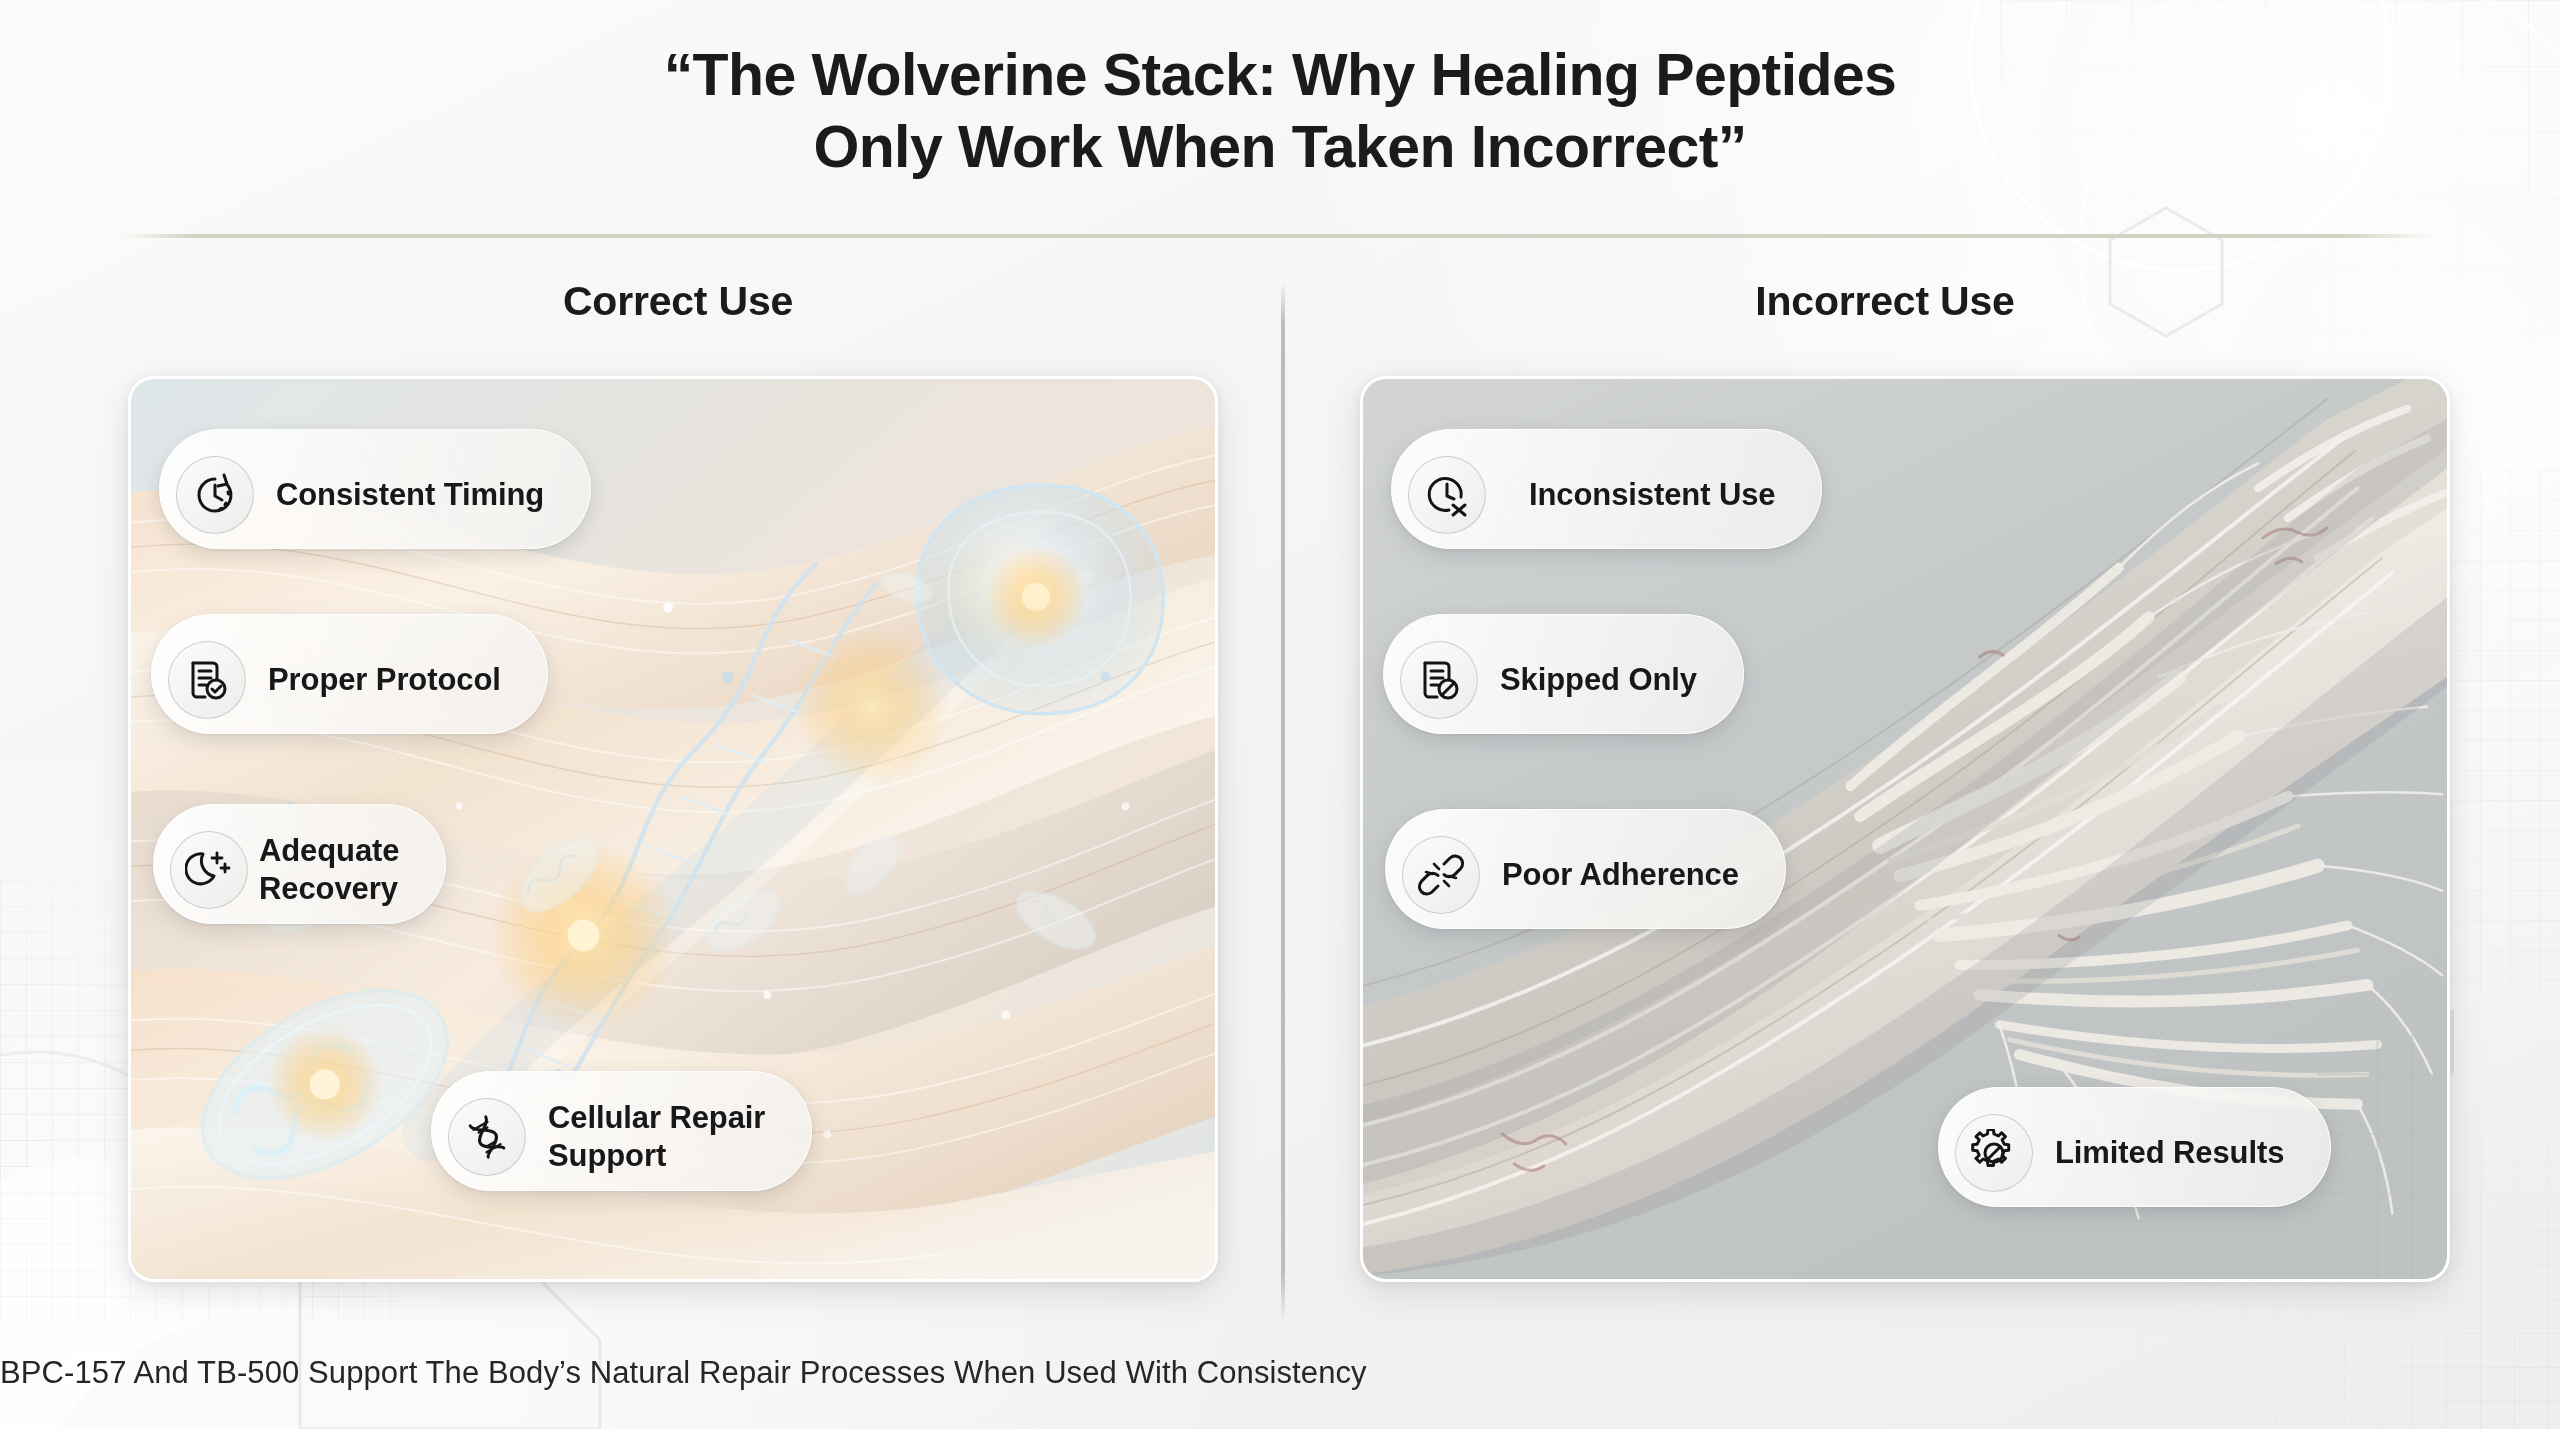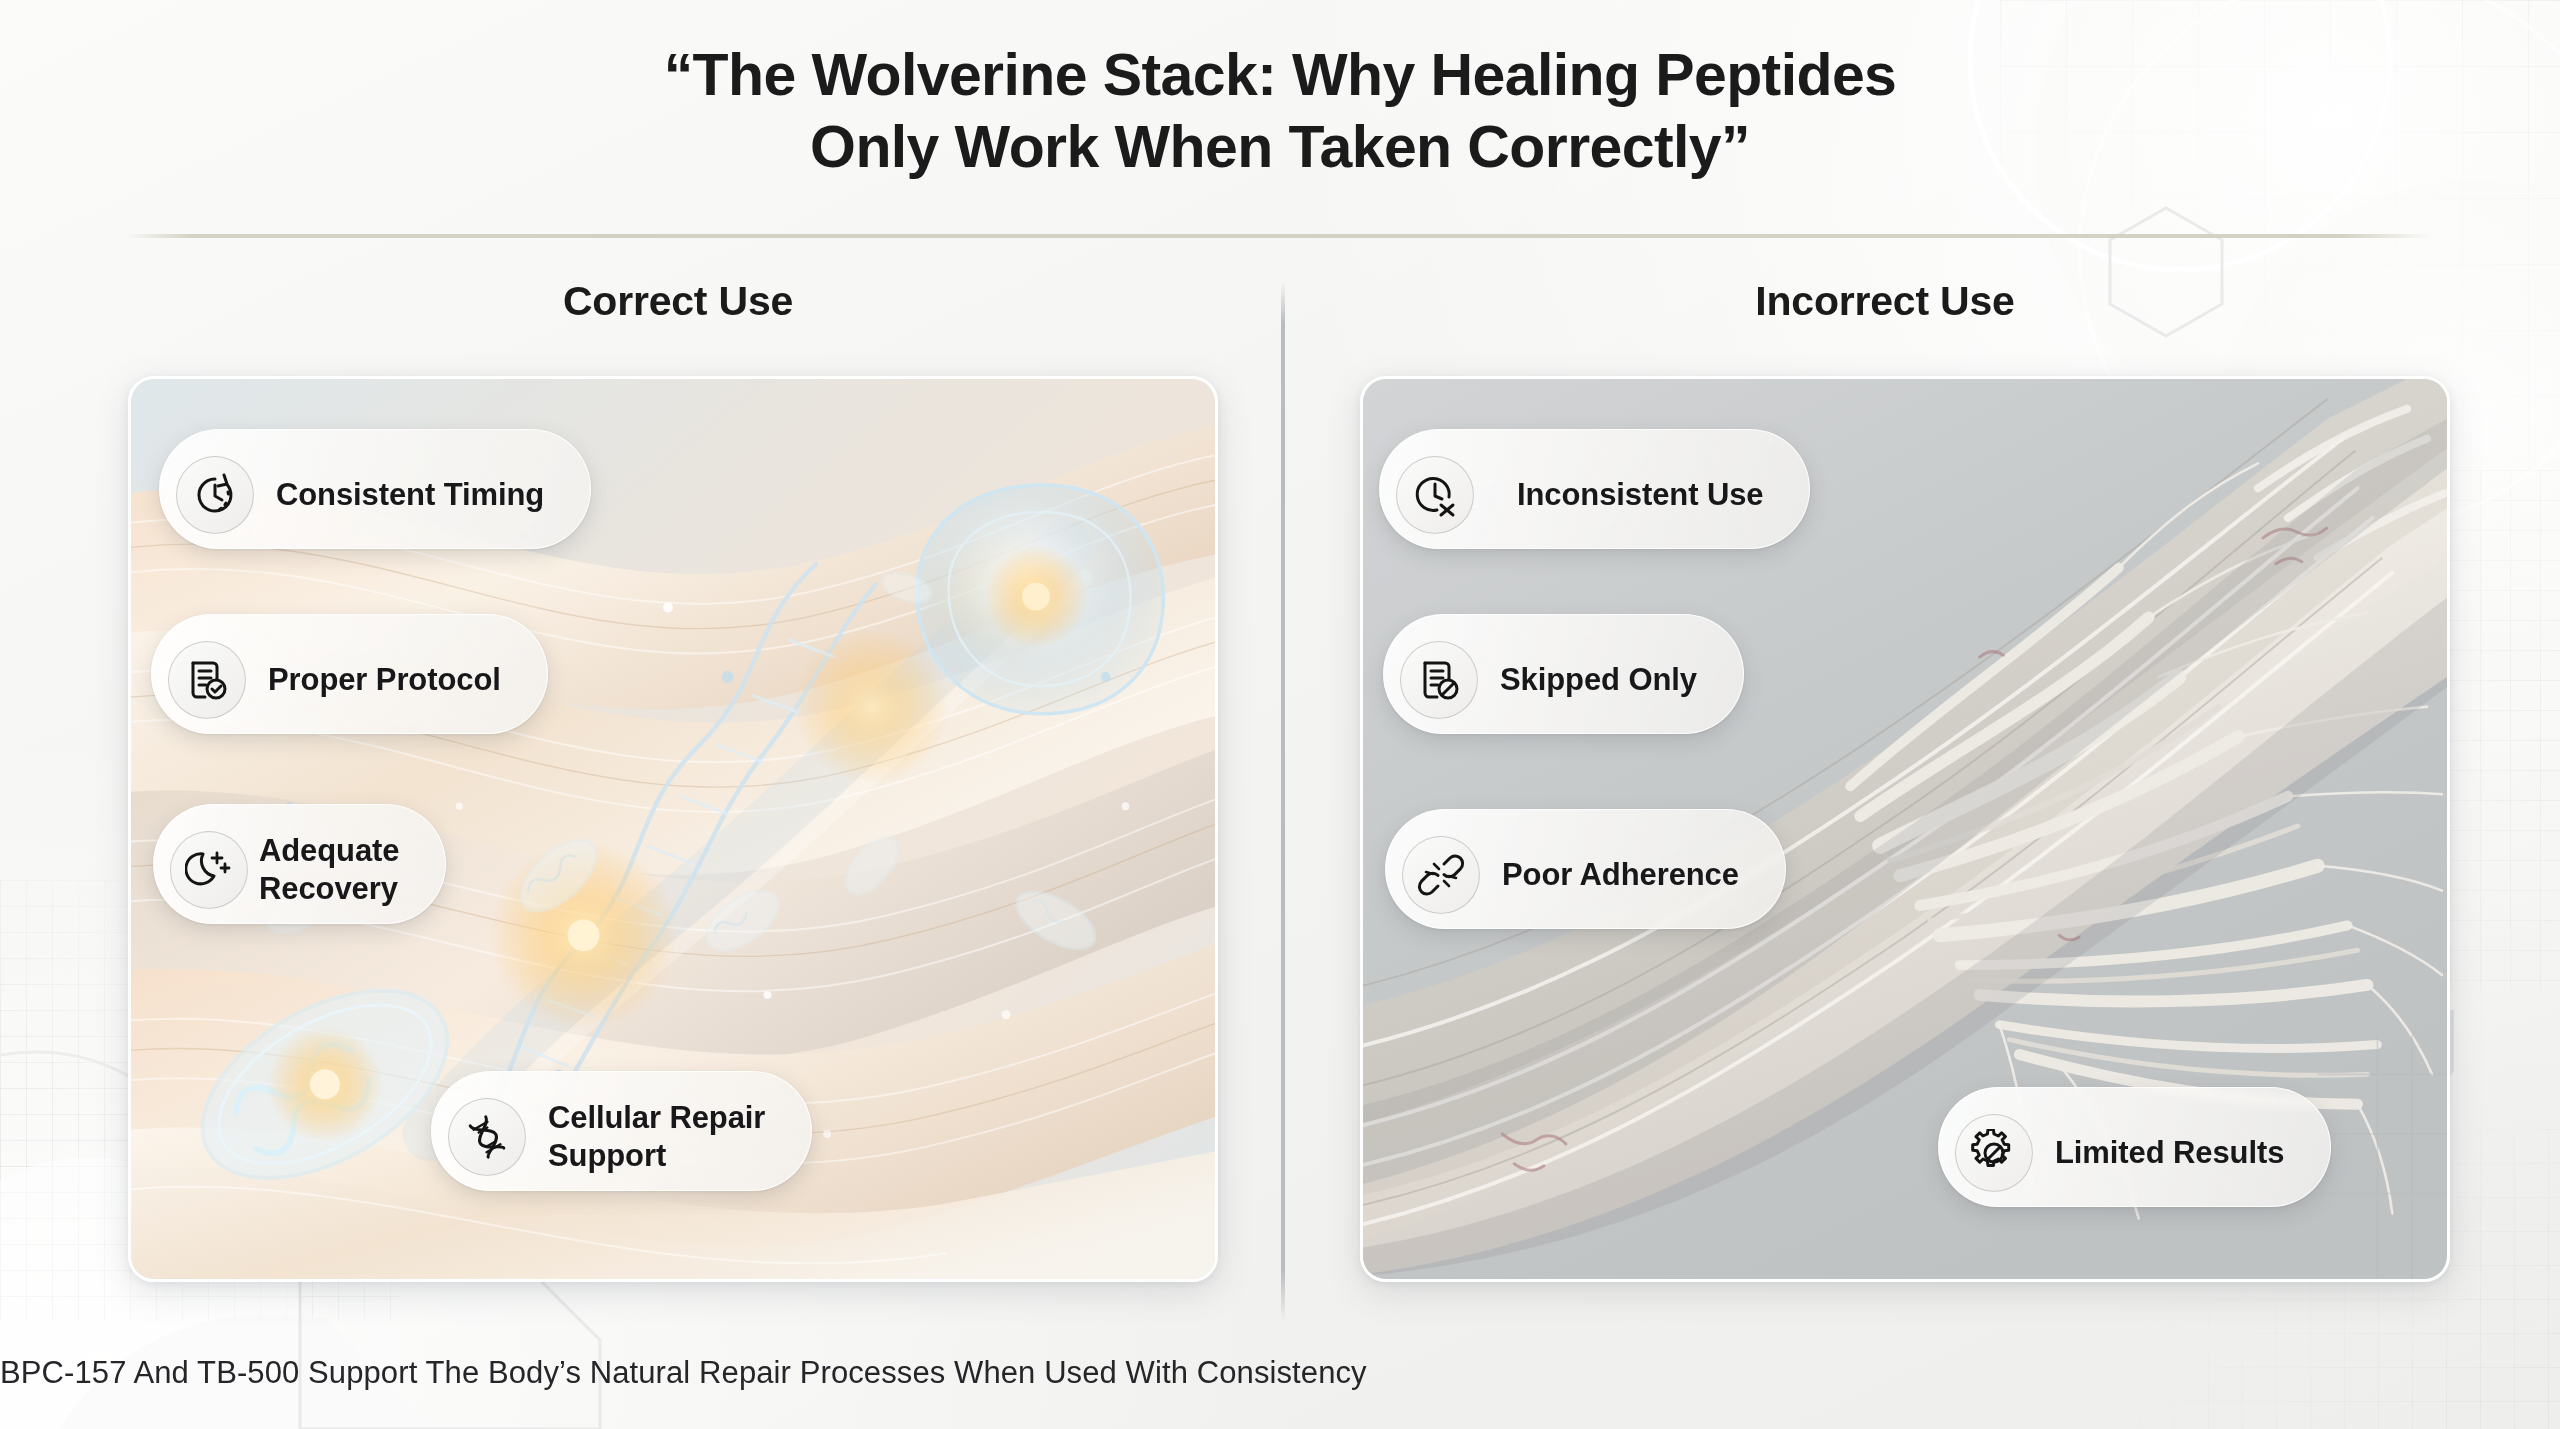--- a/index.html
+++ b/index.html
@@ -162,21 +162,21 @@
     </g>
 
     <path d="M0,1180 C120,1120 210,1190 300,1270 L300,1429 L0,1429 Z" fill="#ffffff" opacity=".55"></path>
     <path d="M60,1429 C120,1330 230,1300 330,1320 L430,1429 Z" fill="#fafaf9" opacity=".7"></path>
     <path d="M300,1260 L520,1260 L600,1340 L600,1429 L300,1429 Z" fill="none" stroke="#e6e7e6" stroke-width="3" opacity=".9"></path>
     <path d="M0,1055 C90,1040 150,1080 205,1140" fill="none" stroke="#ededec" stroke-width="3"></path>
   </svg>
 
   <h1 id="title">
     <span class="ln">“The Wolverine Stack: Why Healing Peptides</span>
-    <span class="ln">Only Work When Taken Correctly”</span>
+    <span class="ln">Only Work When Taken Incorrect”</span>
   </h1>
   <div id="title-rule"></div>
 
   <div class="col-head" id="head-left">Correct Use</div>
   <div class="col-head" id="head-right">Incorrect Use</div>
 
   <div id="divider"></div>
 
   <div class="panel" id="panel-left">
     <svg class="panel-art" viewBox="0 0 1090 906" preserveAspectRatio="none">
@@ -495,21 +495,21 @@
 
       <g stroke="#b7babb" stroke-width="1.6" opacity=".5">
         <line x1="1020" y1="660" x2="1020" y2="906"></line>
         <line x1="1055" y1="660" x2="1055" y2="906"></line>
         <line x1="960" y1="700" x2="1090" y2="700"></line>
         <line x1="960" y1="760" x2="1090" y2="760"></line>
         <line x1="960" y1="820" x2="1090" y2="820"></line>
       </g>
     </svg>
 
-    <div class="pill" style="left:16px; top:50px;gap:43px;">
+    <div class="pill" style="left:28px; top:50px;gap:43px;">
       <span class="pill-ico">
         <svg viewBox="0 0 48 48" fill="none" stroke="#141414" stroke-width="3" stroke-linecap="round" stroke-linejoin="round">
           <path d="M38 26 a16 16 0 1 0 -12 13"></path>
           <polyline points="24,13 24,25 31,28"></polyline>
           <line x1="30" y1="34" x2="42" y2="44"></line>
           <line x1="42" y1="34" x2="30" y2="44"></line>
         </svg>
       </span>
       <span class="pill-label">Inconsistent Use</span>
     </div>

